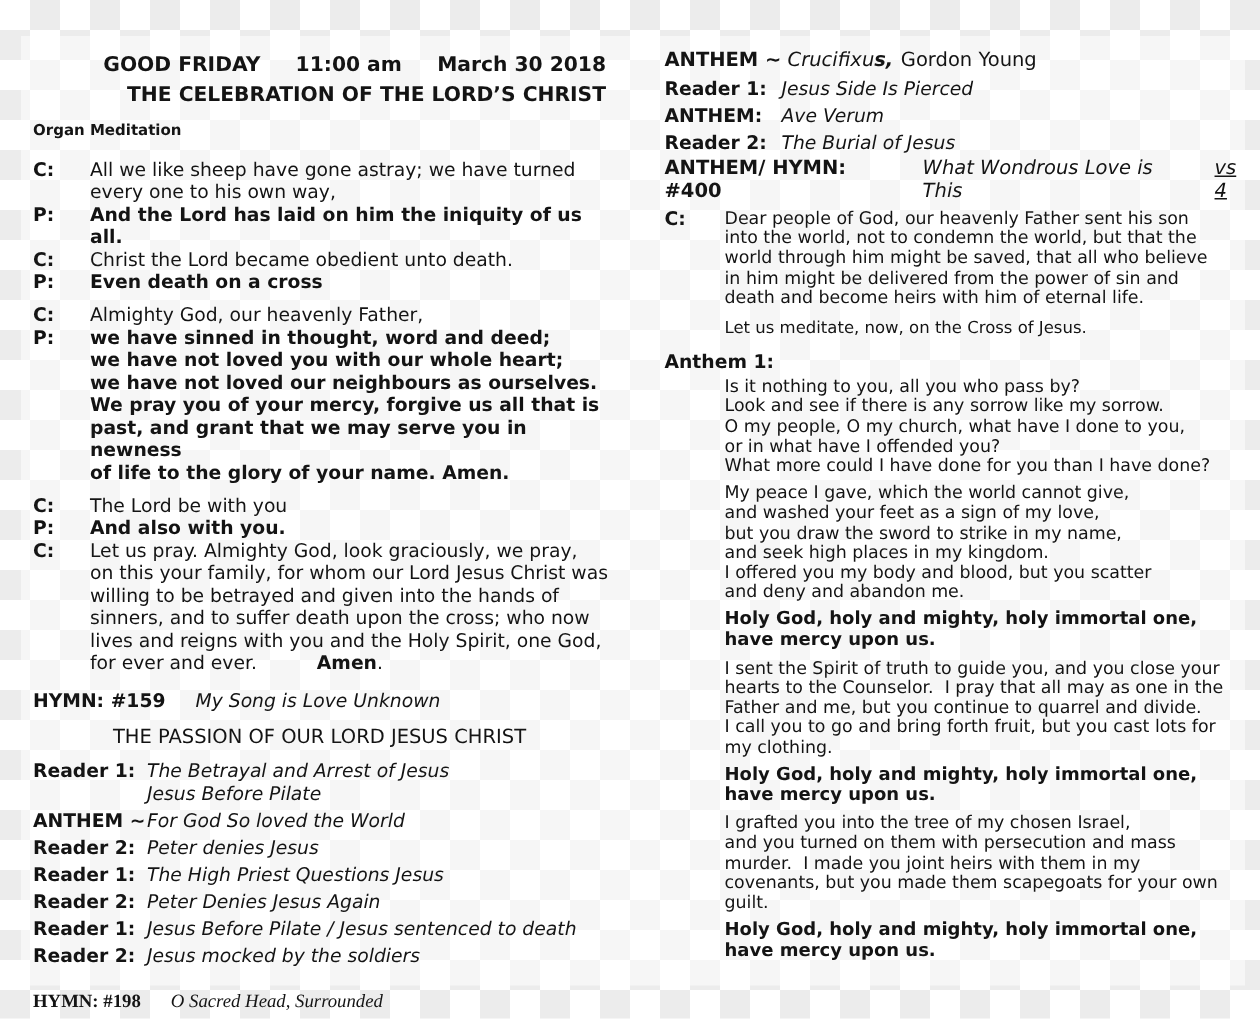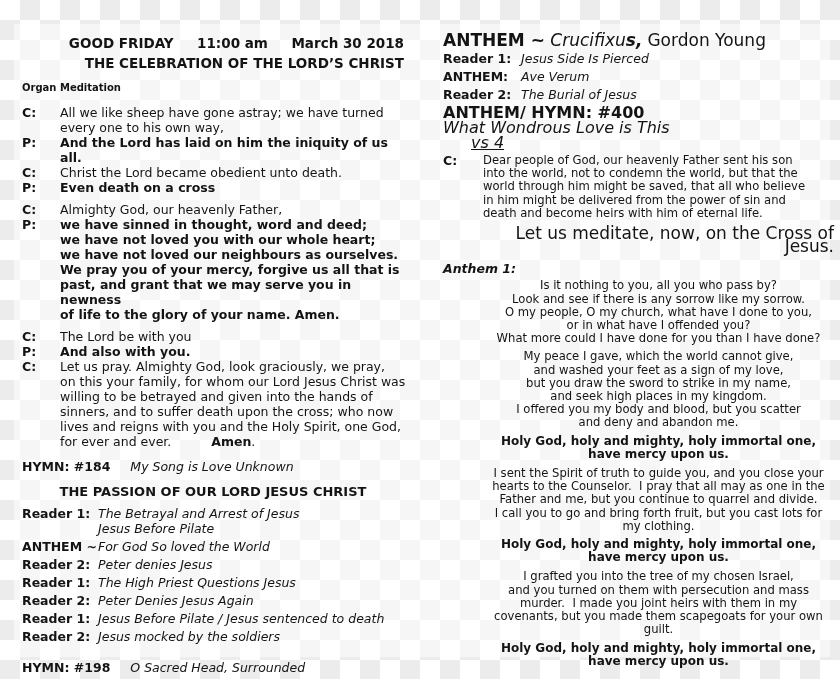--- a/index.html
+++ b/index.html
@@ -26,47 +26,47 @@
   .section-head{font-weight:bold;font-size:10px;margin:9px 0 12px 0;}
   .vgroup{margin-bottom:7px;}
   .vrow{display:grid;grid-template-columns:38px 1fr;font-size:12.5px;line-height:15px;}
   .vrow .lbl{font-weight:bold;}
   .txt{white-space:pre-wrap;}
   .vrow.resp .txt{font-weight:bold;}
   .amen{font-weight:bold;margin-left:32px;}
   .hymn-row{display:flex;gap:20px;font-size:12.5px;line-height:15px;margin:10px 0 10px 0;}
   .hymn-row .lbl{font-weight:bold;}
   .it{font-style:italic;}
-  .passion-title{font-weight:bold;font-size:13px;line-height:15px;text-align:center;width:382px;margin:0 0 7px 0;}
+  .passion-title{font-weight:normal;font-size:13px;line-height:15px;text-align:center;width:382px;margin:0 0 7px 0;}
   .prow{display:grid;grid-template-columns:76px 1fr;font-size:12.5px;line-height:15px;margin-bottom:3px;}
   .prow .lbl{font-weight:bold;}
   .prow .txt{font-style:italic;}
-  .hymn-row.tight{margin:16px 0 3px 0;}
+  .hymn-row.tight{margin:16px 0 3px 0;font-family:Liberation Serif, serif;}
 
   
   .rrow{display:grid;grid-template-columns:78px 1fr;font-size:12.5px;line-height:15px;margin-bottom:3px;}
   .rrow .lbl{font-weight:bold;}
   .rrow .txt{font-style:italic;}
-  .anthem-row{font-size:17px;line-height:15px;margin-bottom:3px;}
+  .anthem-row{font-size:13px;line-height:15px;margin-bottom:3px;}
   .anthem-row .lbl{font-weight:bold;}
   .bital{font-style:italic;font-weight:bold;}
   .author{margin-left:5px;}
-  .anthem-hymn{display:flex;font-size:16px;line-height:15px;margin-bottom:4px;flex-direction:column;}
+  .anthem-hymn{display:flex;font-size:13px;line-height:15px;margin-bottom:4px;}
   .anthem-hymn .lbl{font-weight:bold;margin-right:24px;}
   .vs{font-style:italic;text-decoration:underline;margin-left:28px;}
   .meditations-head{
     font-family:"Liberation Serif","DejaVu Serif",serif;
     font-weight:bold;font-size:14.5px;line-height:17px;
     text-decoration:underline;margin:1px 0 7px 0;letter-spacing:0.5px;
   }
   .crow{display:grid;grid-template-columns:40px 1fr;font-size:11.6px;line-height:13.2px;}
   .crow .lbl{font-weight:bold;font-size:12.5px;}
-  .meditate{margin:7px 0 0 40px;font-size:17px;line-height:13.2px;text-align:right;}
-  .anthem-head{font-weight:bold;font-size:12.5px;line-height:15px;margin:8px 0 3px 0;font-style:italic;}
-  .verse{margin:0 0 5px 40px;font-size:11.6px;line-height:13.2px;white-space:pre-wrap;text-align:center;}
+  .meditate{margin:7px 0 0 40px;font-size:11px;line-height:13.2px;}
+  .anthem-head{font-weight:bold;font-size:12.5px;line-height:15px;margin:8px 0 3px 0;}
+  .verse{margin:0 0 5px 40px;font-size:11.6px;line-height:13.2px;white-space:pre-wrap;}
   .verse.refrain{font-weight:bold;margin-bottom:6px;font-size:12px;}
 </style>
 </head>
 <body>
 
 <div class="page">
 
   <div class="col col-left">
     <div class="hdr">GOOD FRIDAY     11:00 am     March 30 2018</div>
     <div class="hdr">THE CELEBRATION OF THE LORD’S CHRIST</div>
@@ -123,21 +123,21 @@
         <div class="txt"><span>Let us pray. Almighty God, look graciously, we pray,
 on this your family, for whom our Lord Jesus Christ was
 willing to be betrayed and given into the hands of
 sinners, and to suffer death upon the cross; who now
 lives and reigns with you and the Holy Spirit, one God,
 for ever and ever.  </span><span class="amen">Amen</span><span>.</span></div>
       </div>
     </div>
 
     <div class="hymn-row">
-      <span class="lbl">HYMN: #184</span>
+      <span class="lbl">HYMN: #159</span>
       <span class="it">My Song is Love Unknown</span>
     </div>
 
     <div class="passion-title">THE PASSION OF OUR LORD JESUS CHRIST</div>
 
     <div class="prog">
       <div class="prow">
         <span class="lbl">Reader 1:</span>
         <div class="txt">The Betrayal and Arrest of Jesus
 Jesus Before Pilate</div>

